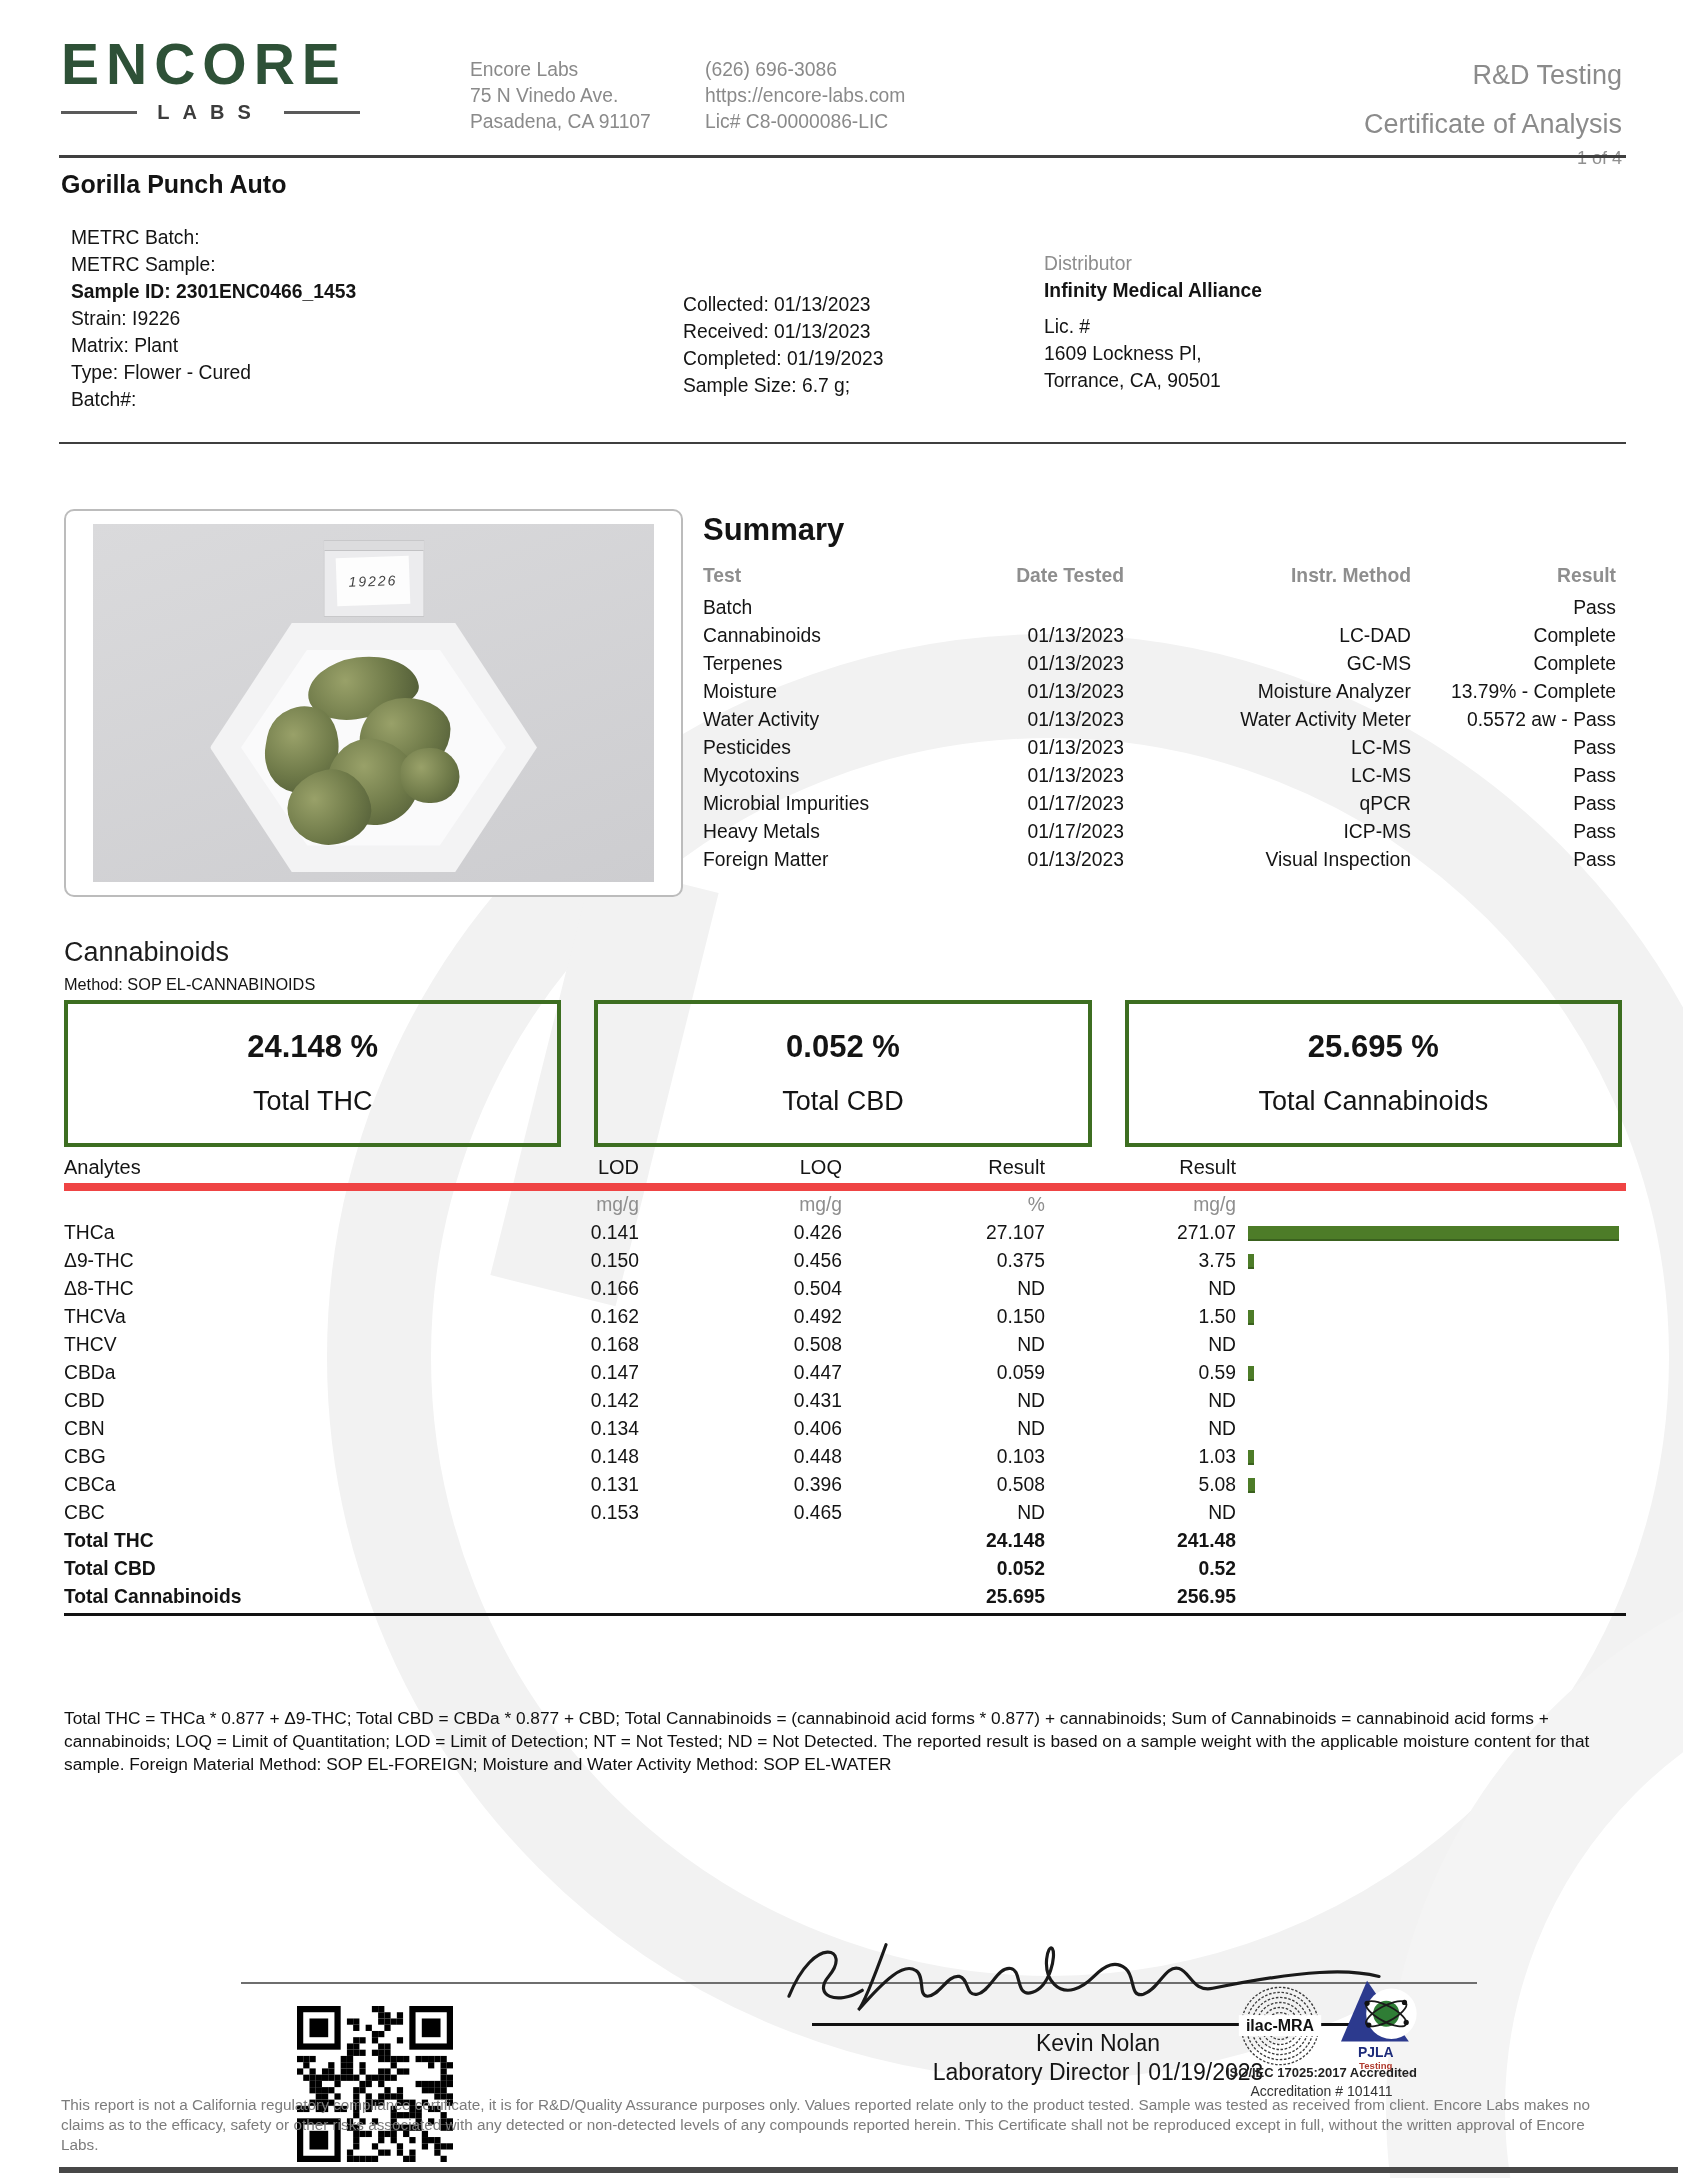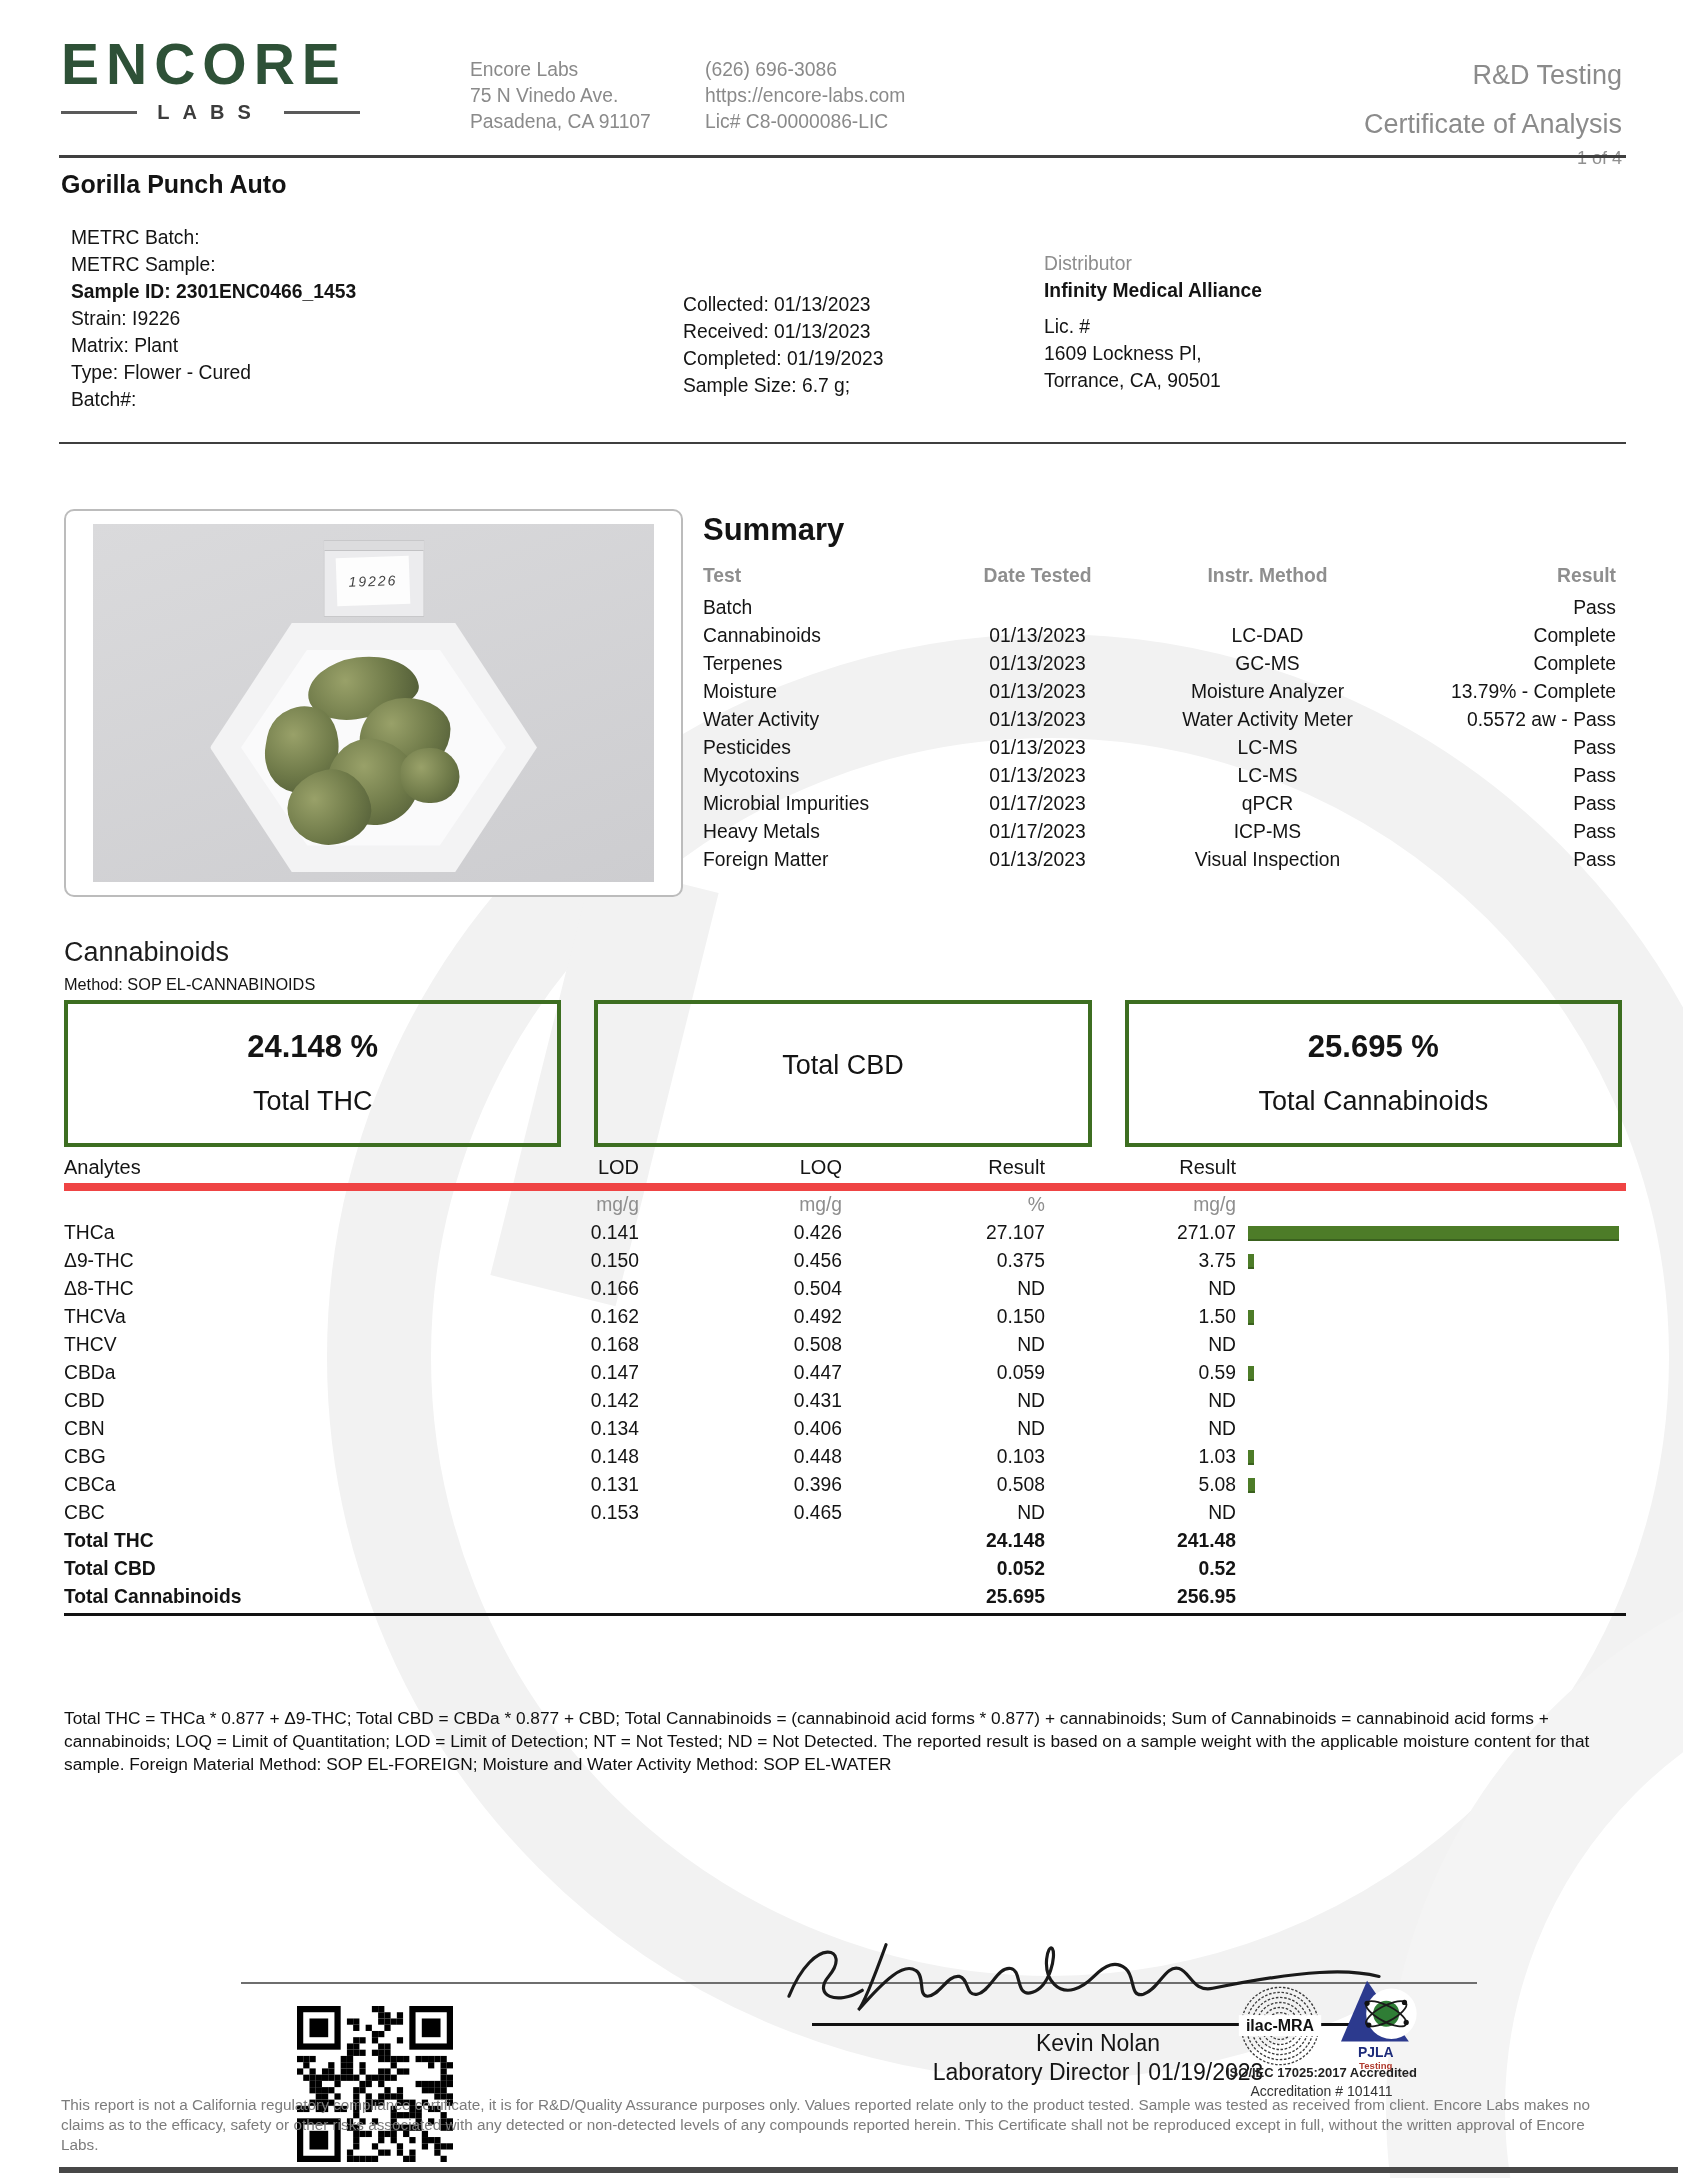--- a/index.html
+++ b/index.html
@@ -52,21 +52,21 @@
   #bud5{left:77px;top:147px;width:83px;height:75px;border-radius:55% 45% 48% 52%/48% 58% 42% 52%;transform:rotate(-12deg);}
   #bud6{left:190px;top:125px;width:59px;height:55px;border-radius:50%/45% 55% 50% 50%;}
   #baggie{position:absolute;left:50%;top:16px;transform:translateX(-50%);width:99px;height:75px;background:#ececee;border:1px solid #c8c8ca;}
   #baggie .zip{height:9px;background:#dcdcde;border-bottom:1px solid #c2c2c4;}
   #baggie-label{position:absolute;left:12px;top:16px;width:73px;height:48px;background:#fdfdfd;transform:rotate(-2deg);
     display:flex;align-items:center;justify-content:center;font-size:14px;font-style:italic;color:#444;letter-spacing:2px;}
   
   #summary{left:703px;top:512px;width:913px;}
   #summary-title{font-size:31px;font-weight:700;margin:0 0 14px 0;}
   .srow{display:grid;grid-template-columns:248px 173px 287px 1fr;height:28px;align-items:center;font-size:19.3px;}
-  .srow .c2,.srow .c3{text-align:center;}
+  .srow .c2,.srow .c3{text-align:right;}
   .srow .c4{text-align:right;}
   .shead{color:#8e8e8e;font-weight:700;margin-bottom:4px;}
   
   #cann-head{left:64px;top:937px;font-size:27px;color:#1c1c1c;}
   #cann-method{left:64px;top:975px;font-size:16.3px;}
   #boxes{left:64px;right:61px;top:1000px;display:flex;gap:33px;}
   .gbox{flex:1;height:147px;border:4px solid #3d6e21;box-sizing:border-box;text-align:center;padding-top:25px;background:transparent;}
   .gbox .val{font-size:31px;font-weight:700;}
   .gbox .lab{font-size:27px;margin-top:21px;}
   
@@ -253,20 +253,21 @@
 </div>
 
 <div class="abs" id="cann-head">Cannabinoids</div>
 <div class="abs" id="cann-method">Method: SOP EL-CANNABINOIDS</div>
 <div class="abs" id="boxes">
   <div class="gbox">
     <div class="val">24.148 %</div>
     <div class="lab">Total THC</div>
   </div>
   <div class="gbox">
+    <div class="val">0.052 %</div>
     <div class="lab">Total CBD</div>
   </div>
   <div class="gbox">
     <div class="val">25.695 %</div>
     <div class="lab">Total Cannabinoids</div>
   </div>
 </div>
 
 <div class="abs" id="analytes">
   <div class="arow ahead">

